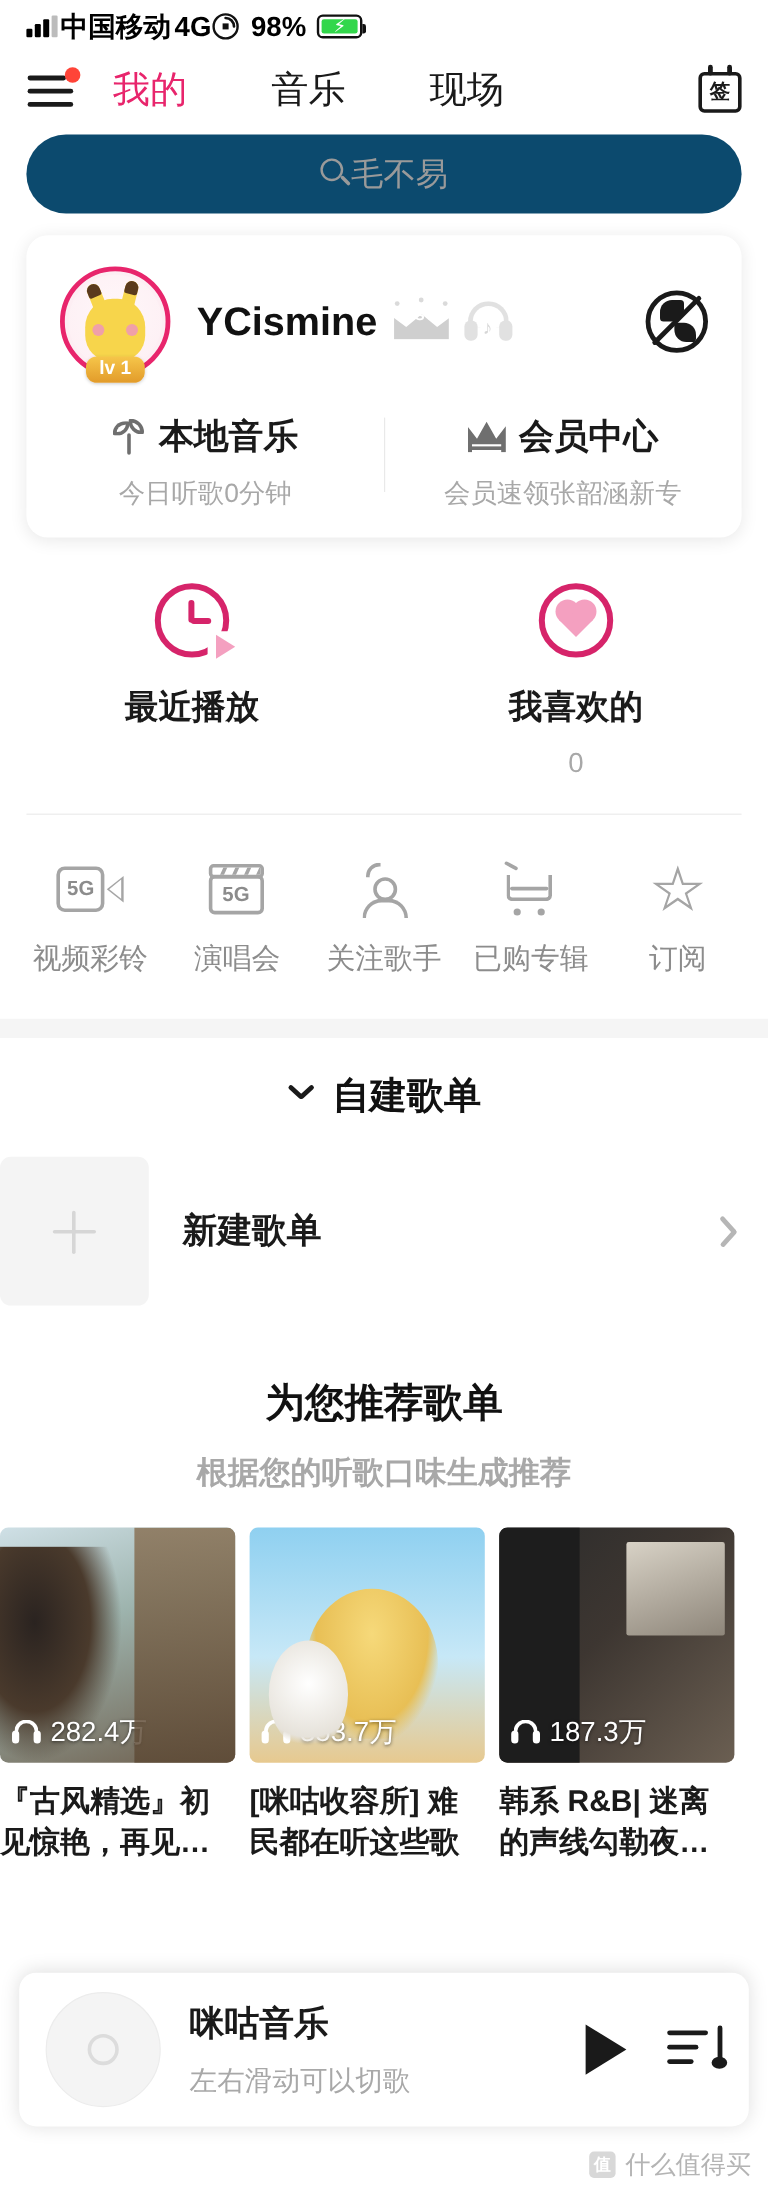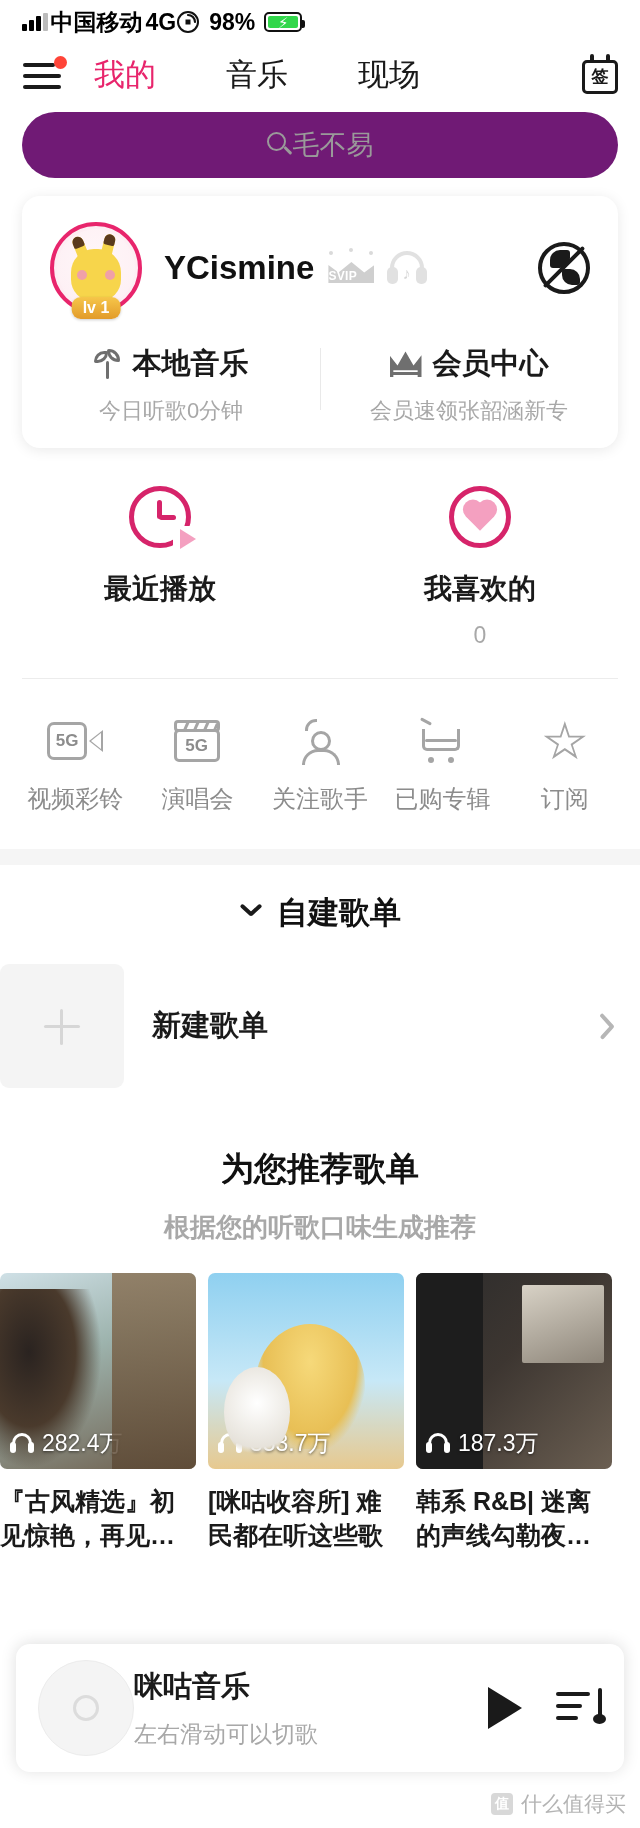--- a/index.html
+++ b/index.html
@@ -70,21 +70,21 @@
   }
   .calendar-icon .tick.l{ left:10px } .calendar-icon .tick.r{ left:26px }
   .calendar-icon .ch {
     position:absolute; left:0; top:13px; width:40px; text-align:center;
     font-size:17px; font-weight:bold; color:#1a1a1a; line-height:20px;
   }
 
   
   .search-wrap { padding: 6px 22px 12px; }
   .searchbar {
-    height: 66px; background: #701a75; border-radius: 33px;
+    height: 66px; background: #0c4a6e; border-radius: 33px;
     display: flex; align-items: center; justify-content: center; 
   }
   .mag { width: 26px; height: 26px; position: relative; }
   .mag .c { position:absolute; left:0; top:0; width:19px; height:19px;
     border:2.6px solid #9a9a9a; border-radius:50%; }
   .mag .h { position:absolute; left:16px; top:17px; width:10px; height:2.6px;
     background:#9a9a9a; border-radius:2px; transform: rotate(45deg); }
   .search-text { font-size: 27px; color: #9a9a9a; }
 
   
@@ -131,21 +131,21 @@
   .uname { font-size: 33px; font-weight: bold; color: #111; margin-left: 22px; white-space: nowrap;}
   .svip-badge {
     margin-left: 14px; width: 46px; height: 34px; position: relative; flex:0 0 auto;
   }
   .svip-badge .crown {
     position:absolute; left:0; bottom:2px; width:46px; height:22px;
     background:#cfcfcf;
     clip-path: polygon(0% 100%, 0% 18%, 22% 52%, 50% 4%, 78% 52%, 100% 18%, 100% 100%);
   }
   .svip-badge .txt {
-    position:absolute; left:0; bottom:2px; width:46px; text-align:left;
+    position:absolute; left:0; bottom:15px; width:46px; text-align:right;
     font-size:12px; font-weight:bold; color:#fff; letter-spacing:.3px;
   }
   .svip-badge .sp { position:absolute; width:4px;height:4px;background:#dadada;border-radius:50%;top:0 }
   .svip-badge .sp.a{left:1px} .svip-badge .sp.b{left:21px;top:-3px} .svip-badge .sp.c{left:41px}
   .hp-badge { margin-left: 12px; width: 42px; height: 38px; position: relative; flex:0 0 auto; opacity:.55;}
   .hp-badge .band {
     position:absolute; left:4px; top:2px; width:34px; height:22px;
     border:4px solid #c9c9c9; border-bottom:none; border-radius:17px 17px 0 0;
   }
   .hp-badge .cup-l, .hp-badge .cup-r {
@@ -394,21 +394,21 @@
     position: absolute; left: 16px; right: 16px; bottom: 56px; height: 128px;
     background: #fff; border-radius: 14px; box-shadow: 0 -1px 16px rgba(0,0,0,.13);
     display: flex; align-items: center; padding: 0 22px;
   }
   .disc {
     width: 96px; height: 96px; border-radius: 50%; background: #f4f4f4;
     position: relative; flex: 0 0 auto; border: 1px solid #ececec;
   }
   .disc .hole { position:absolute; left:50%; top:50%; transform:translate(-50%,-50%);
     width: 26px; height:26px; border:3px solid #dcdcdc; border-radius:50%; }
-  .ptxt { flex: 1; }
+  .ptxt { margin-left: 24px; flex: 1; }
   .ptxt .t1 { font-size: 29px; font-weight: bold; color: #1a1a1a; }
   .ptxt .t2 { margin-top: 12px; font-size: 23px; color: #a8a8a8; }
   .playbtn { width: 0; height: 0; border-left: 34px solid #1a1a1a;
     border-top: 21px solid transparent; border-bottom: 21px solid transparent;
     flex: 0 0 auto; margin-right: 34px; }
   .listbtn { width: 46px; height: 40px; position: relative; flex: 0 0 auto; }
   .listbtn i { position:absolute; left:0; height:3.5px; background:#1a1a1a; border-radius:2px; }
   .listbtn i:nth-child(1){ top:4px; width:34px }
   .listbtn i:nth-child(2){ top:16px; width:26px }
   .listbtn i:nth-child(3){ top:28px; width:22px }

